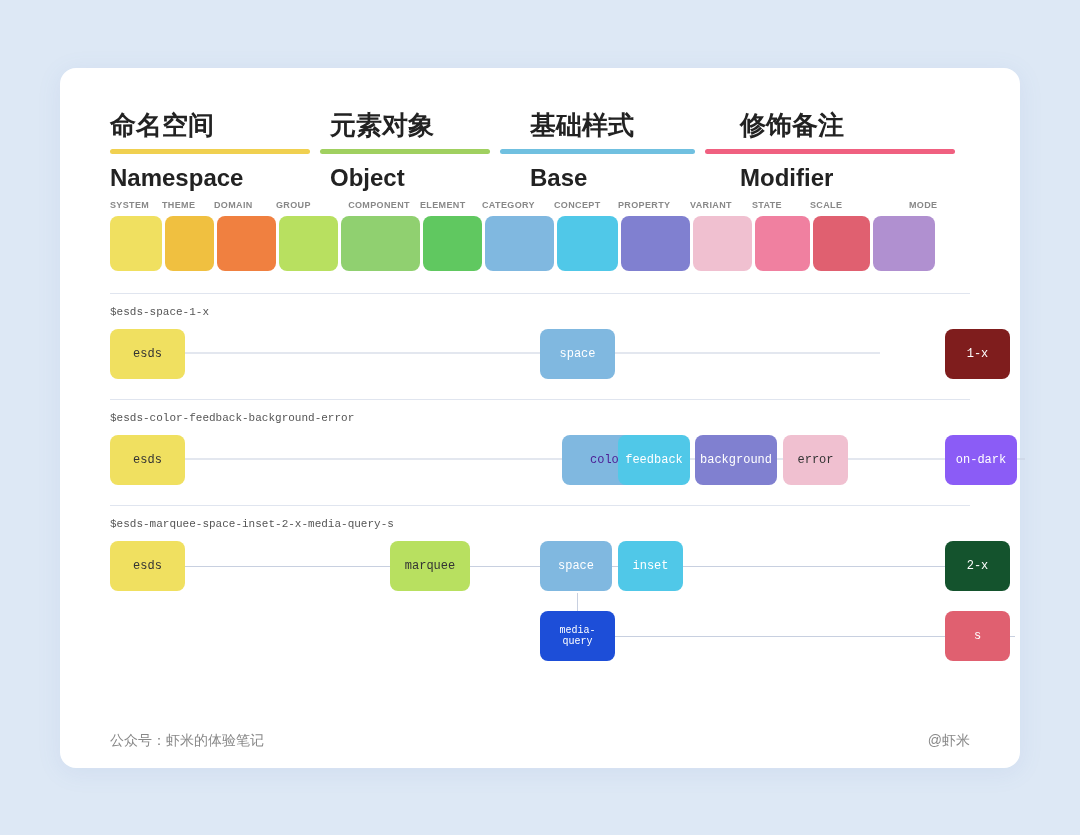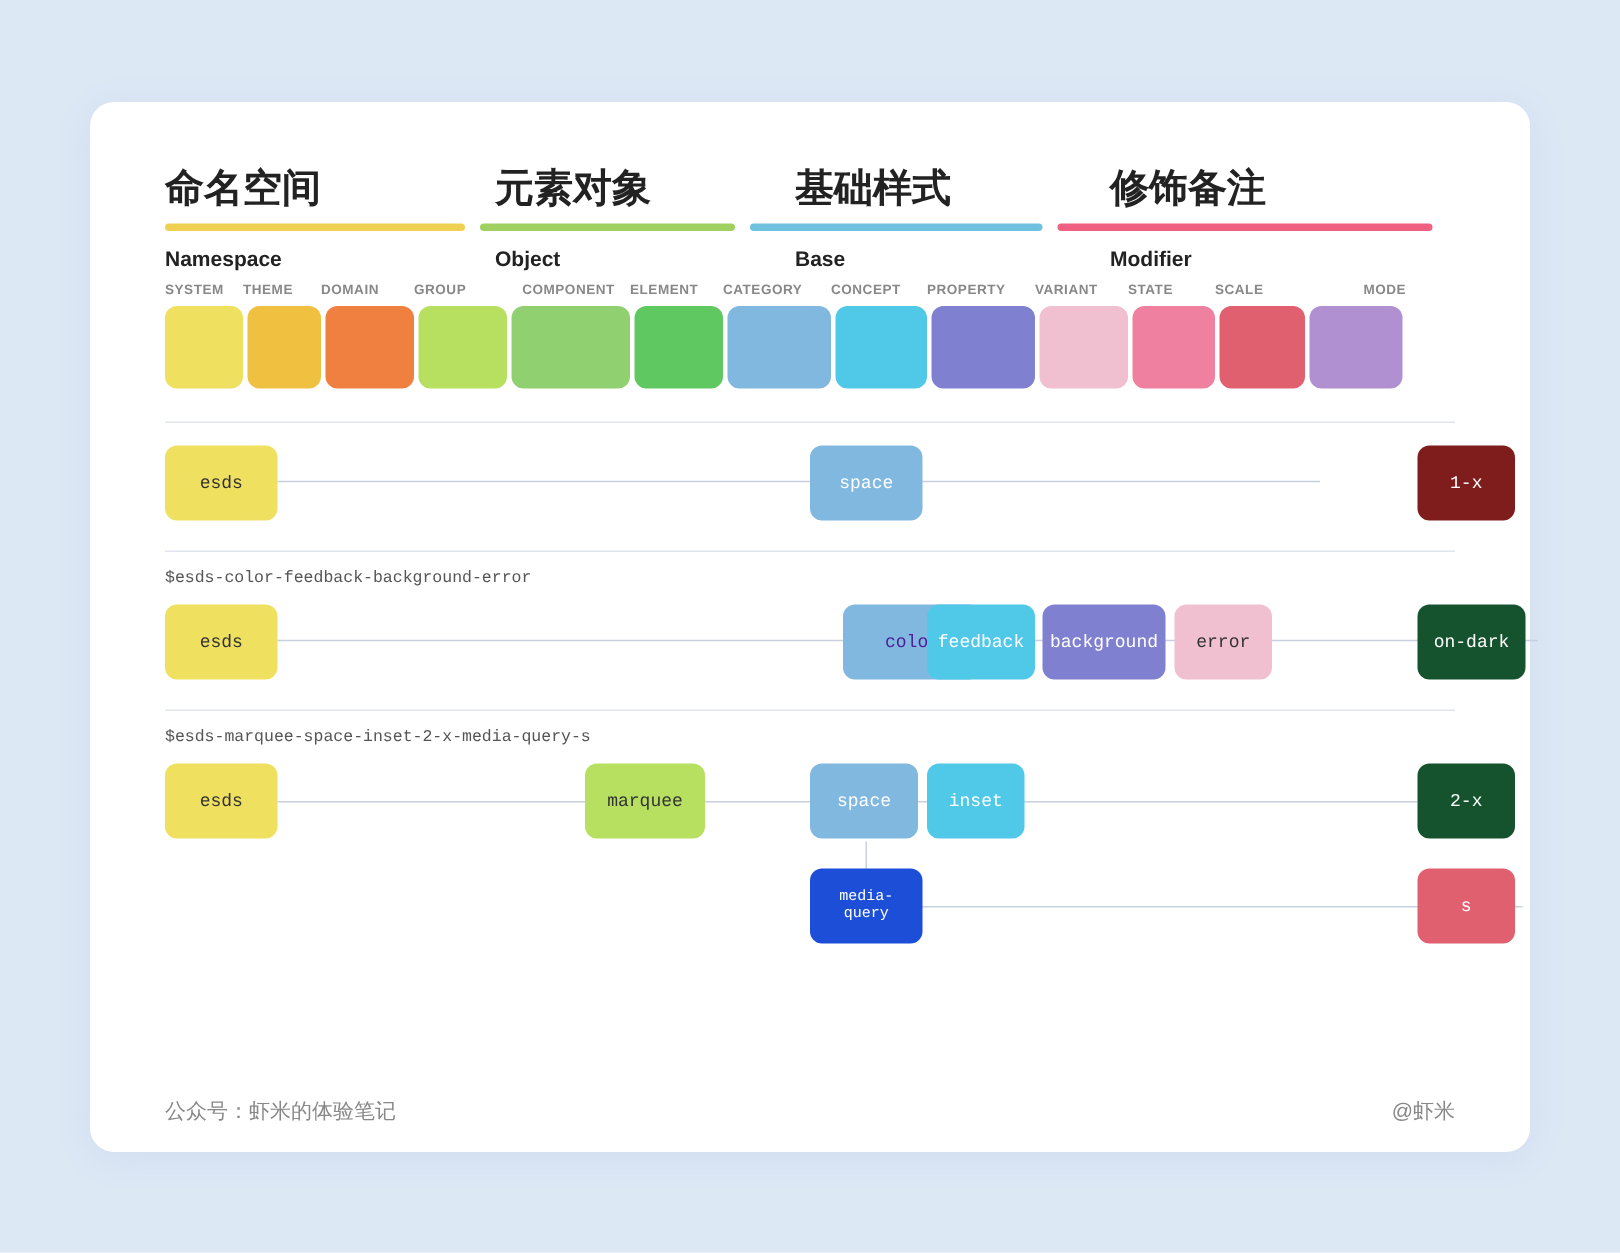--- a/index.html
+++ b/index.html
@@ -51,21 +51,21 @@
       border-radius: 3px;
     }
 
     
     .section-label-row {
       display: flex;
       flex-direction: row;
       margin-bottom: 8px;
     }
     .section-label {
-      font-size: 14px;
+      font-size: 24px;
       font-weight: 600;
       color: #222;
     }
     .section-label:nth-child(1) { width: 220px; }
     .section-label:nth-child(2) { width: 200px; }
     .section-label:nth-child(3) { width: 210px; }
     .section-label:nth-child(4) { width: 200px; }
 
     
     .sublabel-row {
@@ -195,20 +195,21 @@
     <div class="swatch" style="width:69px;height:55px;background:#8080d0;"></div>
     <div class="swatch" style="width:59px;height:55px;background:#f0c0d0;"></div>
     <div class="swatch" style="width:55px;height:55px;background:#f080a0;"></div>
     <div class="swatch" style="width:57px;height:55px;background:#e06070;"></div>
     <div class="swatch" style="width:62px;height:55px;background:#b090d0;"></div>
   </div>
 
   <div class="divider"></div>
 
   <div class="token-section">
+    <div class="token-label">$esds-space-1-x</div>
     <div style="position:relative; height:55px; width:100%;">
 
       <div style="position:absolute;top:50%;left:75px;right:90px;height:1px;background:#c8d0e0;transform:translateY(-50%);"></div>
 
       <div class="token-chip" style="position:absolute;left:0;top:3px;width:75px;height:50px;background:#f0e060;border-radius:8px;">esds</div>
 
       <div class="token-chip" style="position:absolute;left:430px;top:3px;width:75px;height:50px;background:#80b8e0;border-radius:8px;color:#fff;">space</div>
 
       <div class="token-chip" style="position:absolute;left:835px;top:3px;width:65px;height:50px;background:#7f1d1d;border-radius:8px;color:#fff;">1-x</div>
     </div>
@@ -224,21 +225,21 @@
       <div class="token-chip" style="position:absolute;left:0;top:3px;width:75px;height:50px;background:#f0e060;border-radius:8px;">esds</div>
 
       <div class="token-chip" style="position:absolute;left:452px;top:3px;width:92px;height:50px;background:#80b8e0;border-radius:8px;color:#4c1d95;">color</div>
 
       <div class="token-chip" style="position:absolute;left:508px;top:3px;width:72px;height:50px;background:#50c8e8;border-radius:8px;color:#fff;">feedback</div>
 
       <div class="token-chip" style="position:absolute;left:585px;top:3px;width:82px;height:50px;background:#8080d0;border-radius:8px;color:#fff;">background</div>
 
       <div class="token-chip" style="position:absolute;left:673px;top:3px;width:65px;height:50px;background:#f0c0d0;border-radius:8px;">error</div>
 
-      <div class="token-chip" style="position:absolute;left:835px;top:3px;width:72px;height:50px;background:#14532d;border-radius:8px;color:#fff;">on-dark</div>
+      <div class="token-chip" style="position:absolute;left:835px;top:3px;width:72px;height:50px;background:#8b5cf6;border-radius:8px;color:#fff;">on-dark</div>
     </div>
   </div>
 
   <div class="divider"></div>
 
   <div class="token-section">
     <div class="token-label">$esds-marquee-space-inset-2-x-media-query-s</div>
     <div style="position:relative; height:130px; width:100%;">
 
       <div style="position:absolute;top:28px;left:75px;width:760px;height:1px;background:#c8d0e0;"></div>

